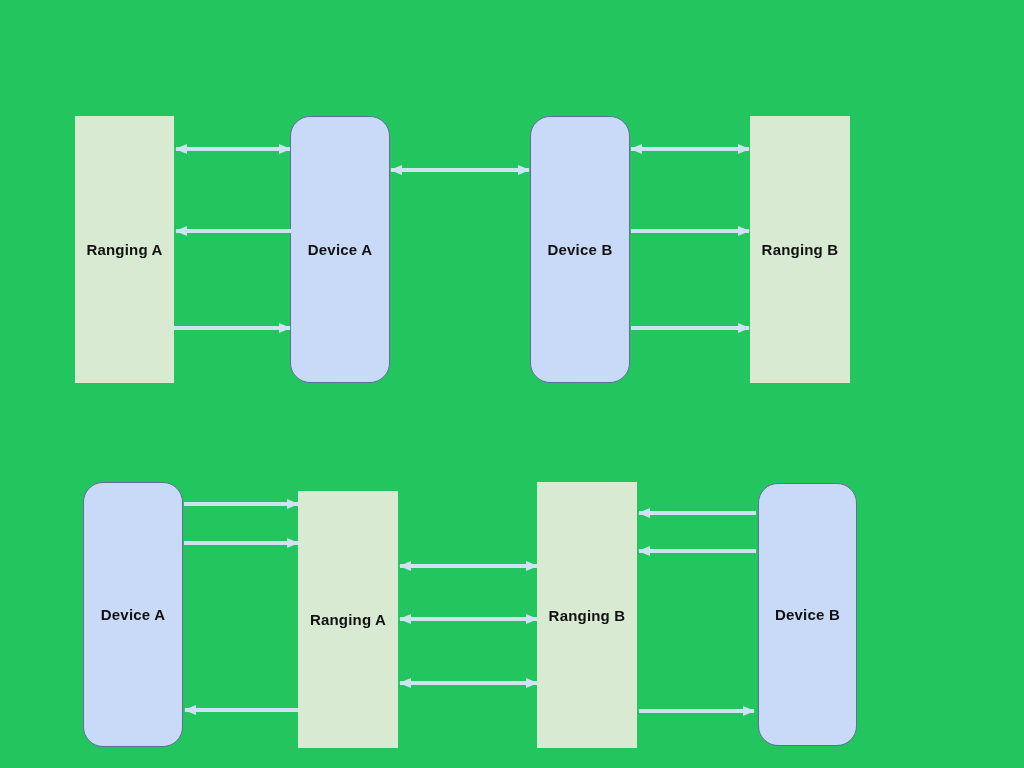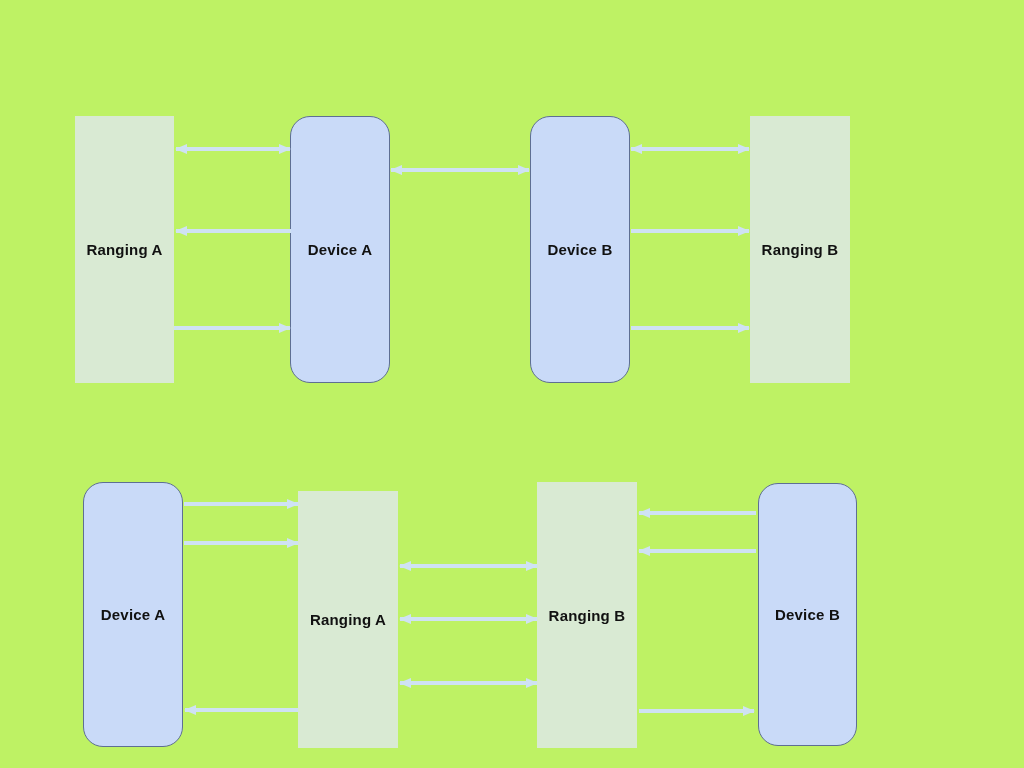--- a/index.html
+++ b/index.html
@@ -63,21 +63,21 @@
     right: -1px;
     border-top: 5px solid transparent;
     border-bottom: 5px solid transparent;
     border-left-width: 12px;
     border-left-style: solid;
   }
 </style>
 </head>
 <body>
 
-<div id="canvas" style="background: #bef264;">
+<div id="canvas" style="background: #22c55e;">
     <div class="node ranging" style="left: 75px; top: 116px; width: 99px; height: 267px; background: rgb(217, 234, 211);">
       <span class="label" style="color: rgb(17, 17, 17);">Ranging A</span>
     </div>
     <div class="node device" style="left: 290px; top: 116px; width: 100px; height: 267px; background: rgb(201, 218, 248); border-color: rgb(94, 111, 147);">
       <span class="label" style="color: rgb(17, 17, 17);">Device A</span>
     </div>
     <div class="node device" style="left: 530px; top: 116px; width: 100px; height: 267px; background: rgb(201, 218, 248); border-color: rgb(94, 111, 147);">
       <span class="label" style="color: rgb(17, 17, 17);">Device B</span>
     </div>
     <div class="node ranging" style="left: 750px; top: 116px; width: 100px; height: 267px; background: rgb(217, 234, 211);">

